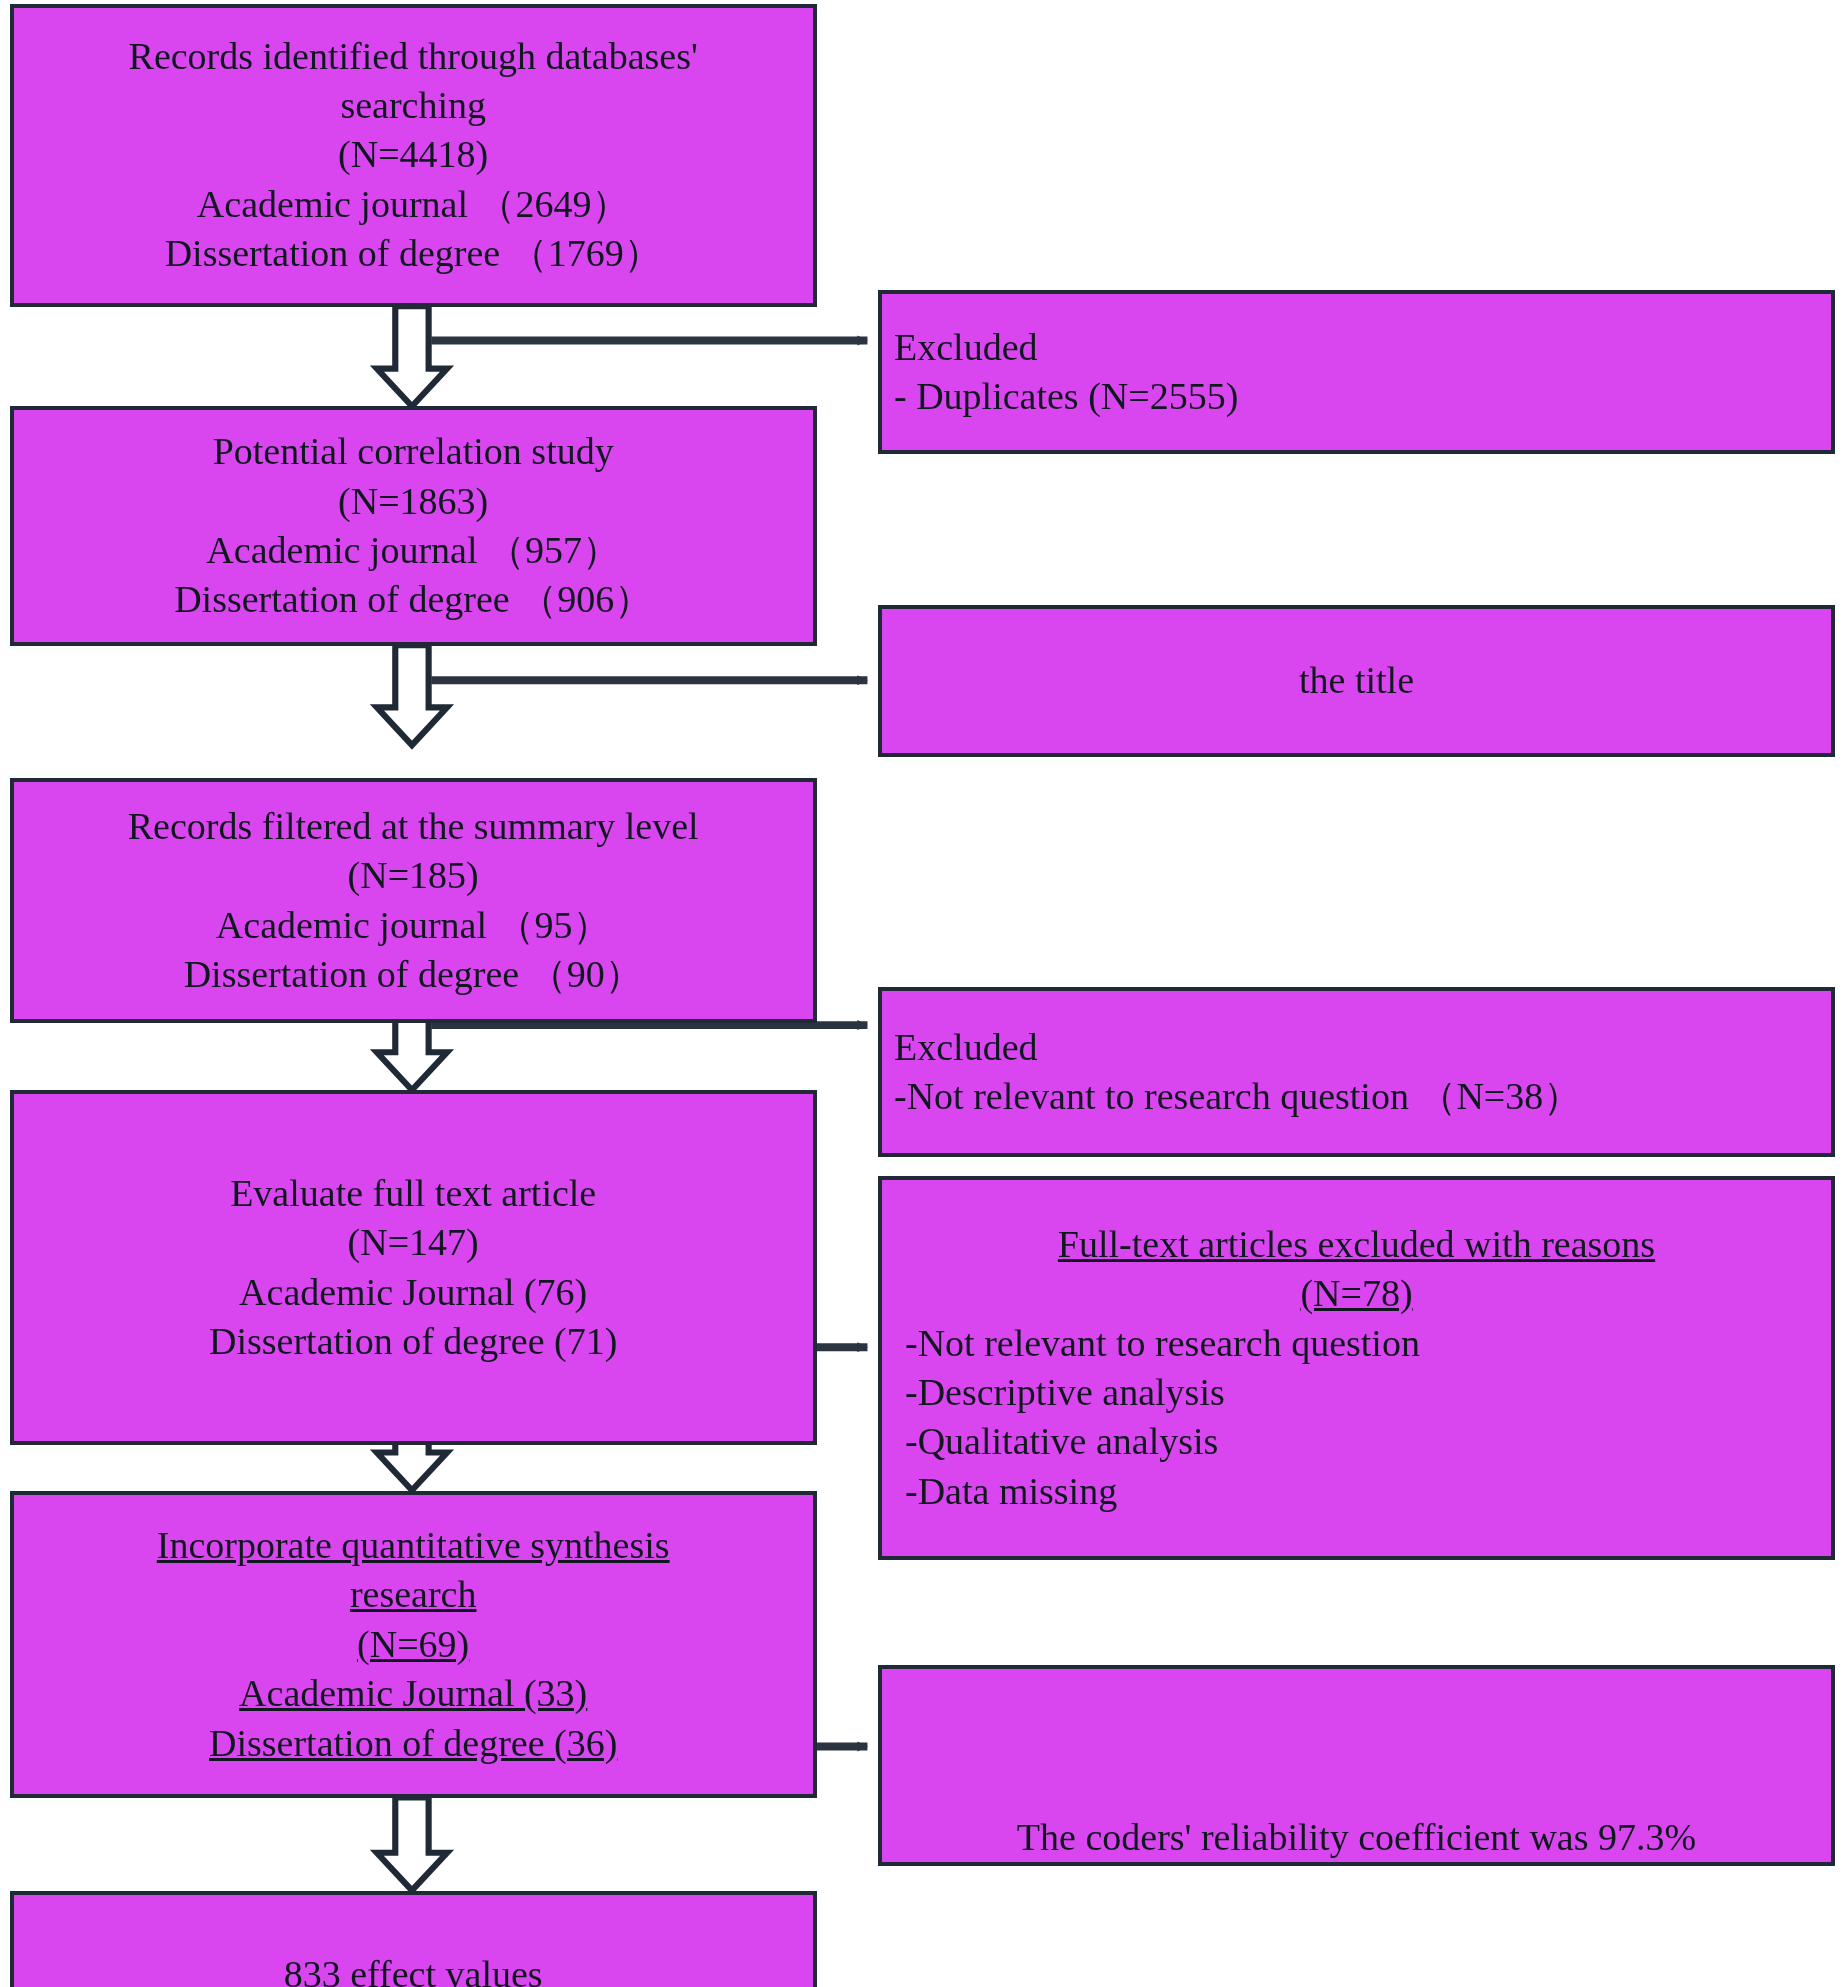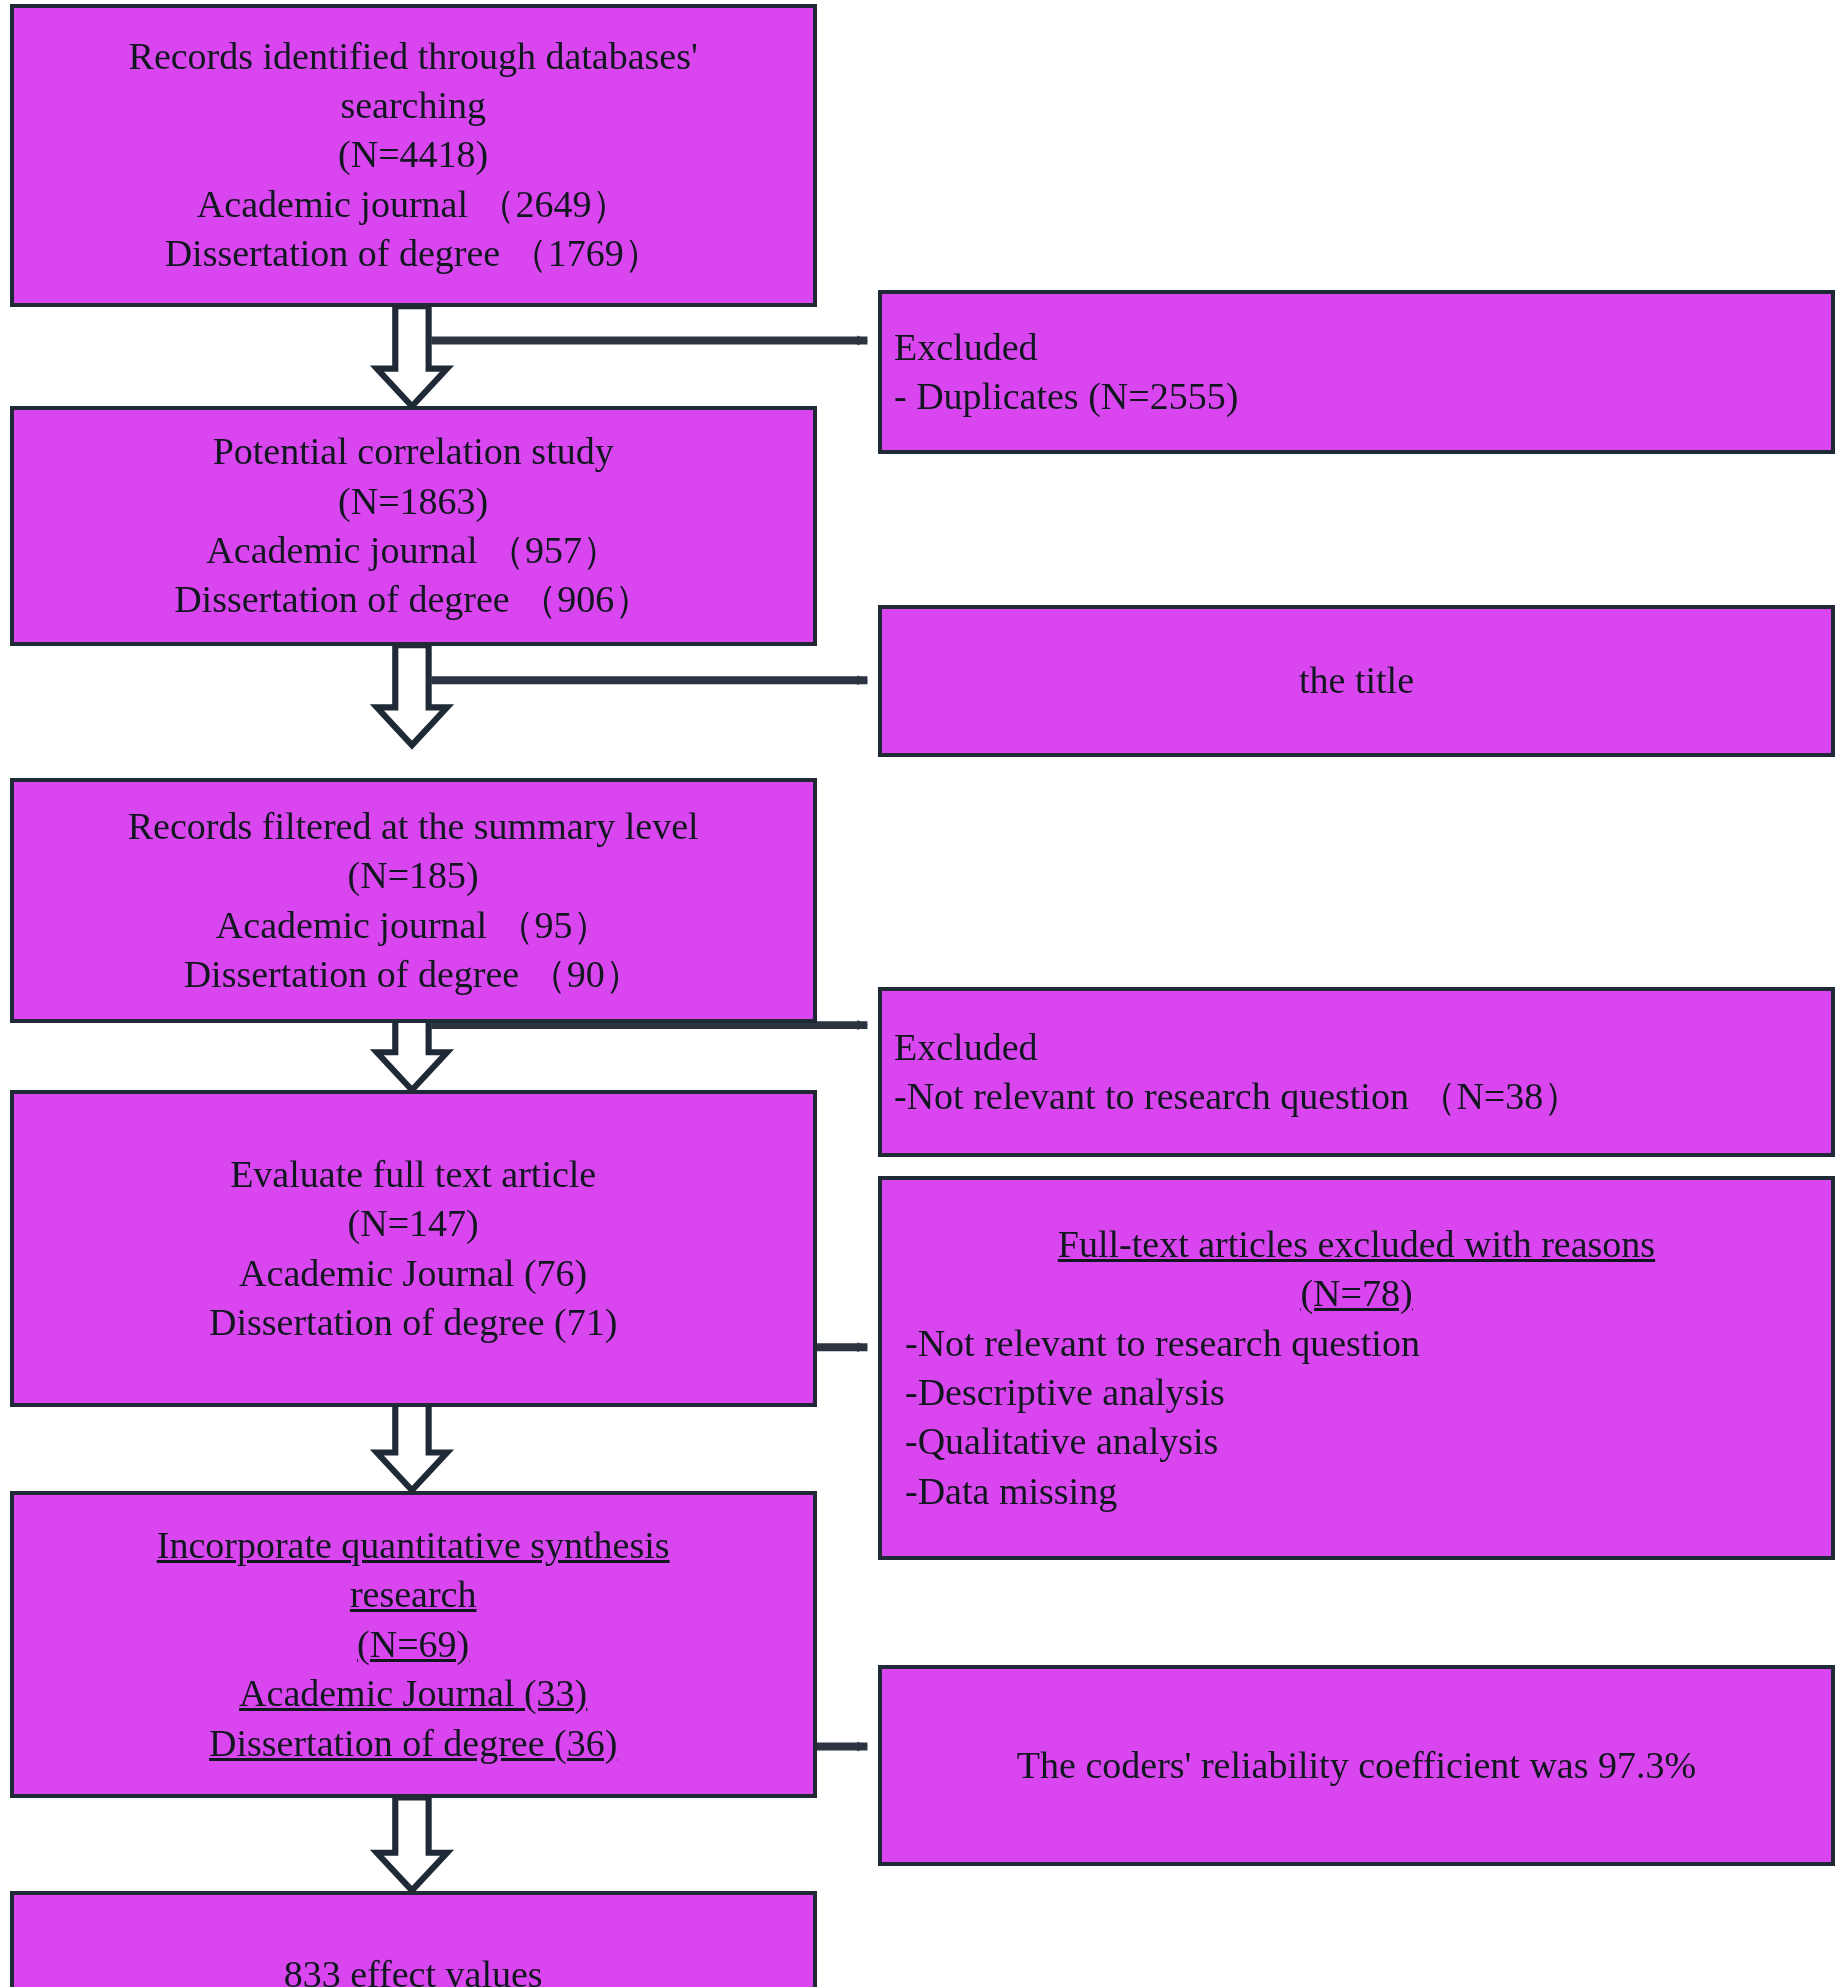--- a/index.html
+++ b/index.html
@@ -88,21 +88,21 @@
     <span class="ln">Dissertation of degree （906）</span>
   </div>
 
   <div class="node center" style="left:9.7px; top:778px; width:807px; height:245px;">
     <span class="ln">Records filtered at the summary level</span>
     <span class="ln">(N=185)</span>
     <span class="ln">Academic journal （95）</span>
     <span class="ln">Dissertation of degree （90）</span>
   </div>
 
-  <div class="node center" style="left:9.7px; top:1090px; width:807px; height:317px;">
+  <div class="node center" style="left:9.7px; top:1090px; width:807px; height:355px;">
     <span class="ln">Evaluate full text article</span>
     <span class="ln">(N=147)</span>
     <span class="ln">Academic Journal (76)</span>
     <span class="ln">Dissertation of degree (71)</span>
   </div>
 
   <div class="node center" style="left:9.7px; top:1491px; width:807px; height:307px;text-decoration:underline;">
     <span class="ln">Incorporate quantitative synthesis</span>
     <span class="ln">research</span>
     <span class="ln">(N=69)</span>
@@ -130,18 +130,18 @@
 
   <div class="node mixed" style="left:878px; top:1176px; width:957px; height:384px;">
     <span class="ln ctr">Full-text articles excluded with reasons</span>
     <span class="ln ctr">(N=78)</span>
     <span class="ln">-Not relevant to research question</span>
     <span class="ln">-Descriptive analysis</span>
     <span class="ln">-Qualitative analysis</span>
     <span class="ln">-Data missing</span>
   </div>
 
-  <div class="node center" style="left:878px; top:1665px; width:957px; height:201px;">
+  <div class="node center" style="left:878px; top:1665px; width:957px; height:201px;justify-content:flex-end;">
     <span class="ln">The coders' reliability coefficient was 97.3%</span>
   </div>
 
 </div>
 
 
 </body></html>

